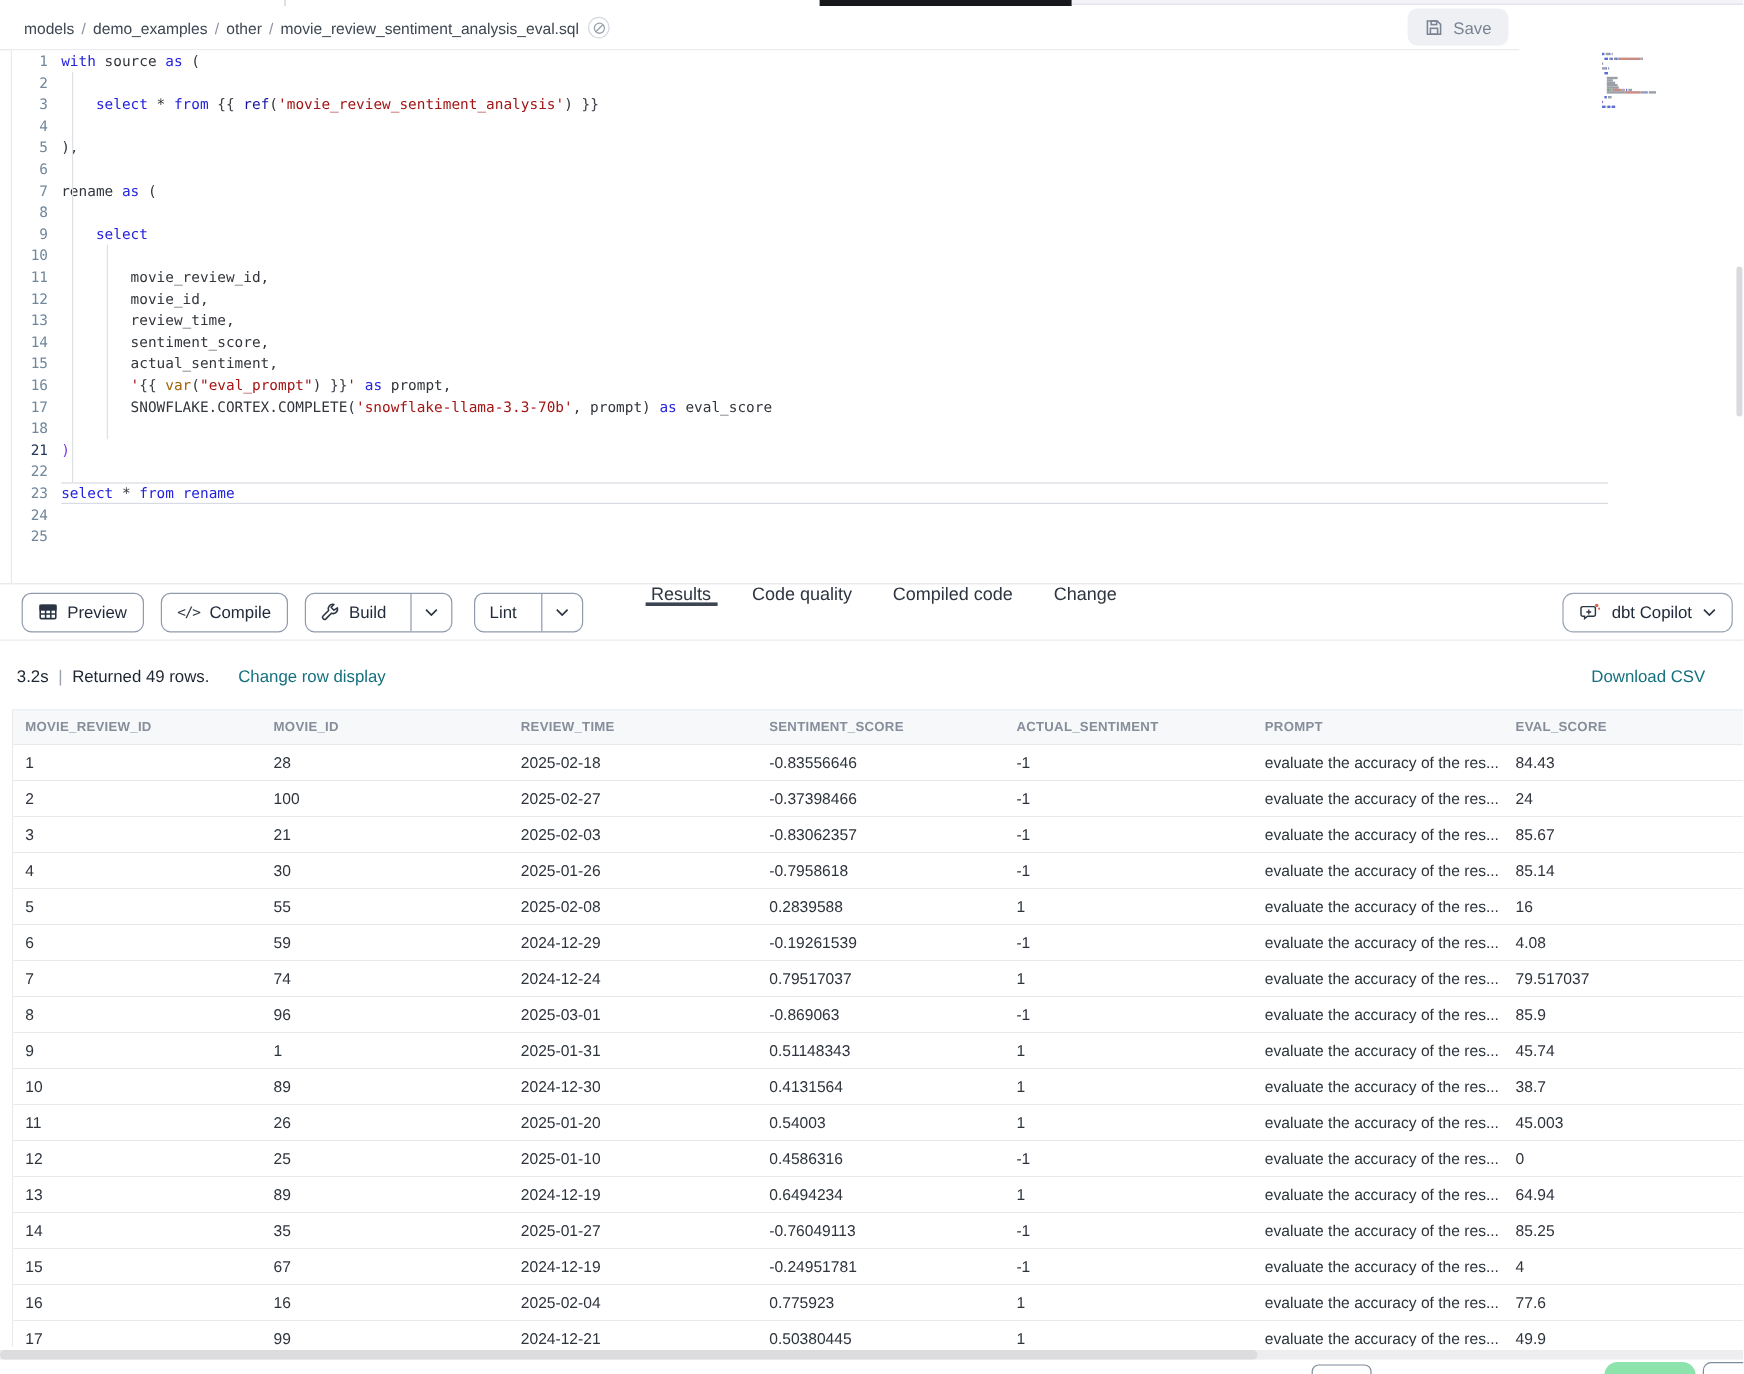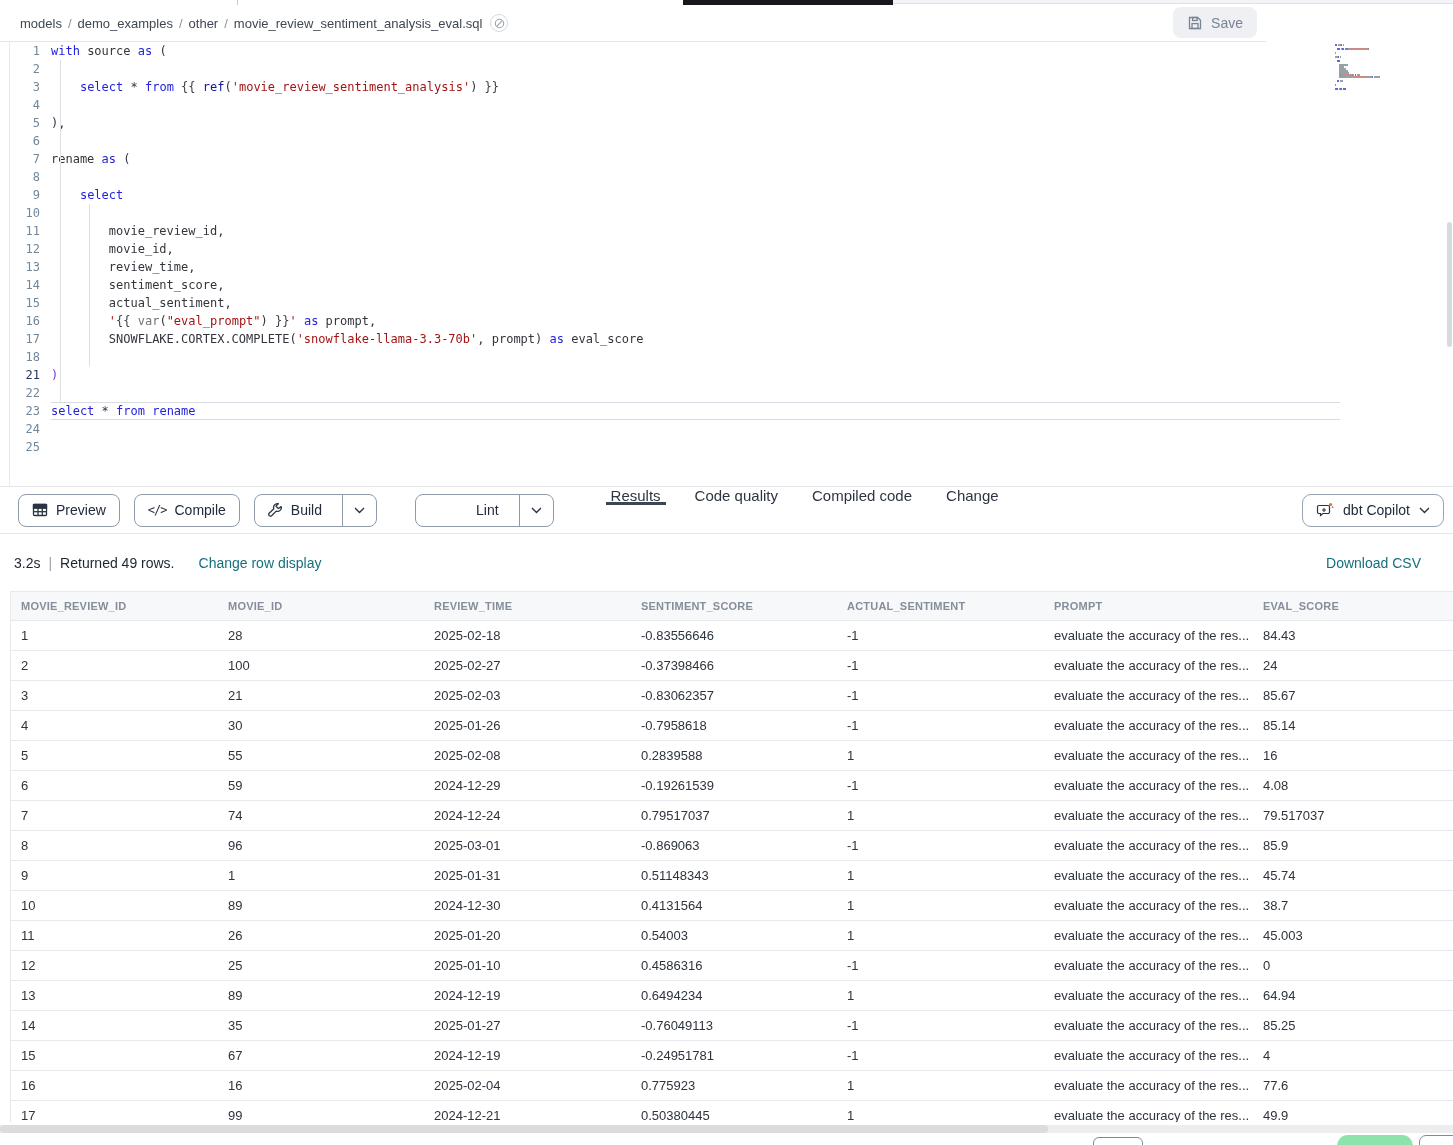--- a/index.html
+++ b/index.html
@@ -25,21 +25,21 @@
               font-family:"Liberation Sans", sans-serif; }
 
   
   .editor { position:absolute; left:9px; top:42px; width:1444px; height:444px; background:#fff; overflow:hidden;
             border-left:1px solid #e8e9ed; font-family:"DejaVu Sans Mono", monospace; font-size:12px; }
   .code-row { display:flex; height:18px; line-height:18px; white-space:pre; }
   .ln { width:41px; padding-right:11px; text-align:right; color:#71879c; flex:none; font-size:12px; }
   .code-row.active .ln { color:#24375c; }
   .lt { flex:1; }
   .c-p { color:#32363c; } .c-k { color:#2323dd; } .c-s { color:#a31515; } .c-j { color:#3c4047; }
-  .c-f { color:#16169c; } .c-g { color:#737373; } .c-b { color:#7b3ae8; }
+  .c-f { color:#16169c; } .c-g { color:#a16207; } .c-b { color:#7b3ae8; }
   .indent-guide { position:absolute; width:1px; background:#dde0e5; }
   .current-line { position:absolute; left:41px; width:1289px; height:18px; border-top:1px solid #d8dbe1;
                   border-bottom:1px solid #d8dbe1; pointer-events:none; }
   .minimap { position:absolute; right:6px; top:2px; width:112px; }
   .mm-row { height:2px; white-space:nowrap; font-size:0; }
   .mm-seg { display:inline-block; height:2px; }
   .editor-vscroll { position:absolute; right:1px; top:180px; width:5px; height:125px; background:#d9dadd; border-radius:3px; }
 
   
   .toolbar { position:absolute; left:0; top:486px; width:1453px; height:48px; background:#fff;
@@ -211,21 +211,21 @@
           </svg>
         </span>
         <span>Build</span>
       </span>
       <span class="seg-caret">
         <svg width="11" height="7" viewBox="0 0 11 7" fill="none" stroke="#2b3442" stroke-width="1.4">
             <path d="M1 1l4.5 4.5L10 1"></path>
           </svg>
       </span>
     </div>
-    <div class="tbtn split" style="margin-left:24px;padding-left:48px;">
+    <div class="tbtn split" style="margin-left:4px;">
       <span class="seg-main">
         <span>Lint</span>
       </span>
       <span class="seg-caret">
         <svg width="11" height="7" viewBox="0 0 11 7" fill="none" stroke="#2b3442" stroke-width="1.4">
             <path d="M1 1l4.5 4.5L10 1"></path>
           </svg>
       </span>
     </div>
     <div class="tabs">

